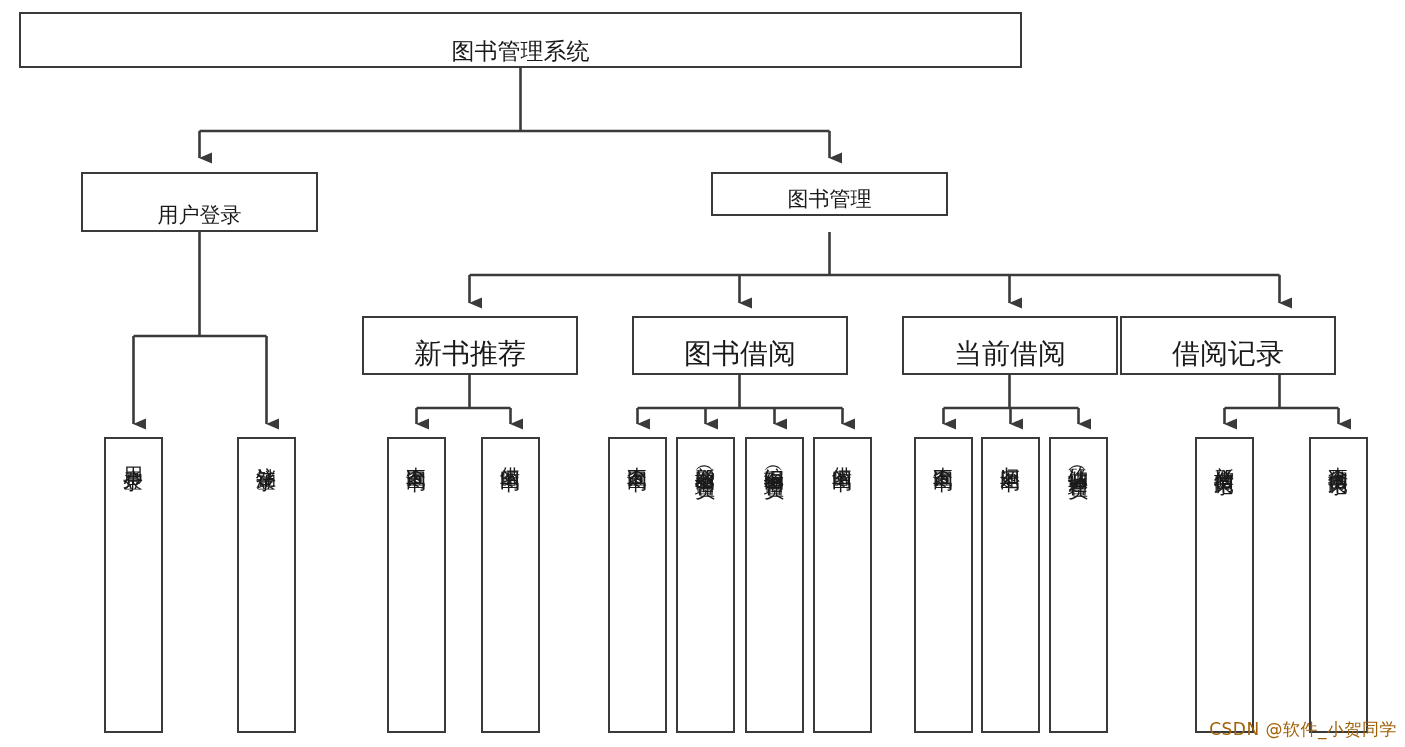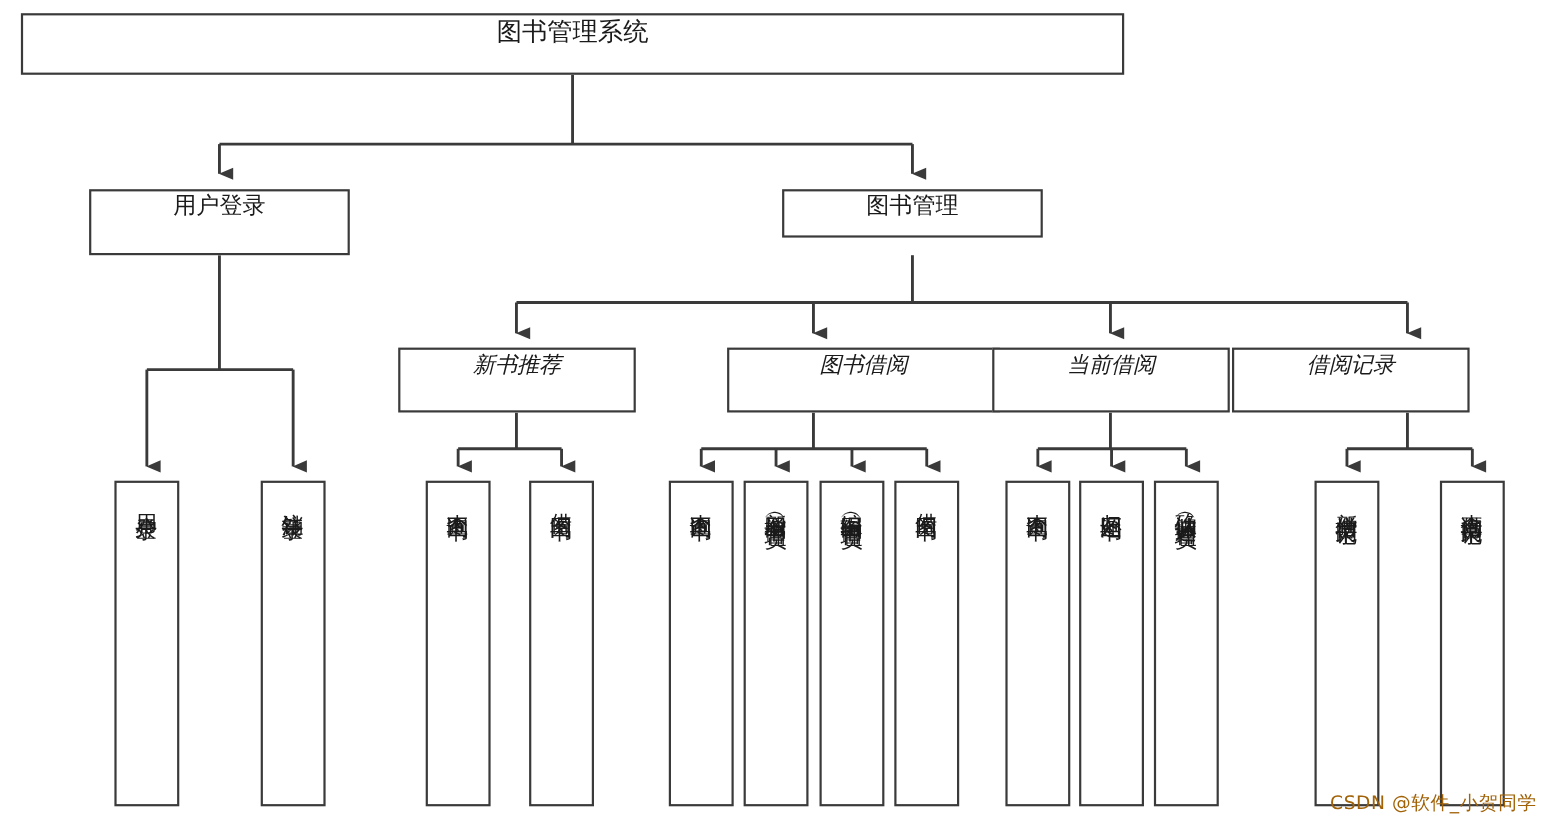--- a/index.html
+++ b/index.html
@@ -24,35 +24,34 @@
     width: 1405px;
     height: 747px;
     pointer-events: none;
   }
   .node {
     position: absolute;
     box-sizing: border-box;
     border: 2.5px solid #3a3a3a;
     background: #ffffff;
     display: flex;
-    align-items: flex-start;
+    align-items: flex-end;
     justify-content: center;
     color: #1a1a1a;
     text-align: center;
     line-height: 1.32;
   }
   .node.root {
     font-size: 23px;
   }
   .node.l2 {
     font-size: 21px;
   }
   .node.l3 {
-    font-size: 20px;
-    font-style: italic;
+    font-size: 28px;
   }
   .node.leaf {
     font-size: 20px;
     align-items: flex-start;
     justify-content: center;
     padding-top: 12px;
   }
   .vlabel {
     writing-mode: vertical-rl;
     text-orientation: upright;
@@ -134,21 +133,21 @@
   <div class="node l2" style="left:81px; top:172px; width:237px; height:60px;">
     <span>用户登录</span>
   </div>
   <div class="node l2" style="left:711px; top:172px; width:237px; height:44px;">
     <span>图书管理</span>
   </div>
 
   <div class="node l3" style="left:362px; top:316px; width:216px; height:59px;">
     <span>新书推荐</span>
   </div>
-  <div class="node l3" style="left:632px; top:316px; width:248px; height:59px;margin-left:29px;">
+  <div class="node l3" style="left:632px; top:316px; width:216px; height:59px;">
     <span>图书借阅</span>
   </div>
   <div class="node l3" style="left:902px; top:316px; width:216px; height:59px;">
     <span>当前借阅</span>
   </div>
   <div class="node l3" style="left:1120px; top:316px; width:216px; height:59px;">
     <span>借阅记录</span>
   </div>
 
   <div class="node leaf" style="left:104px; top:437px; width:59px; height:296px;">

